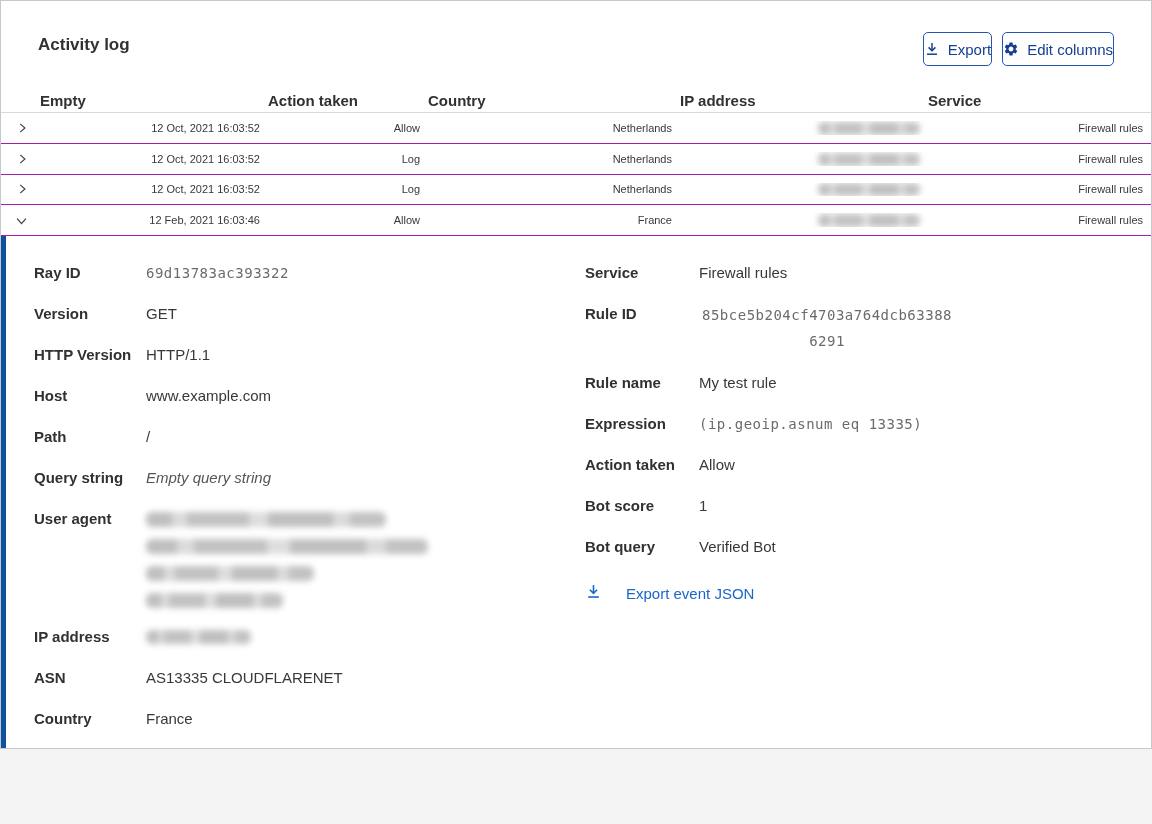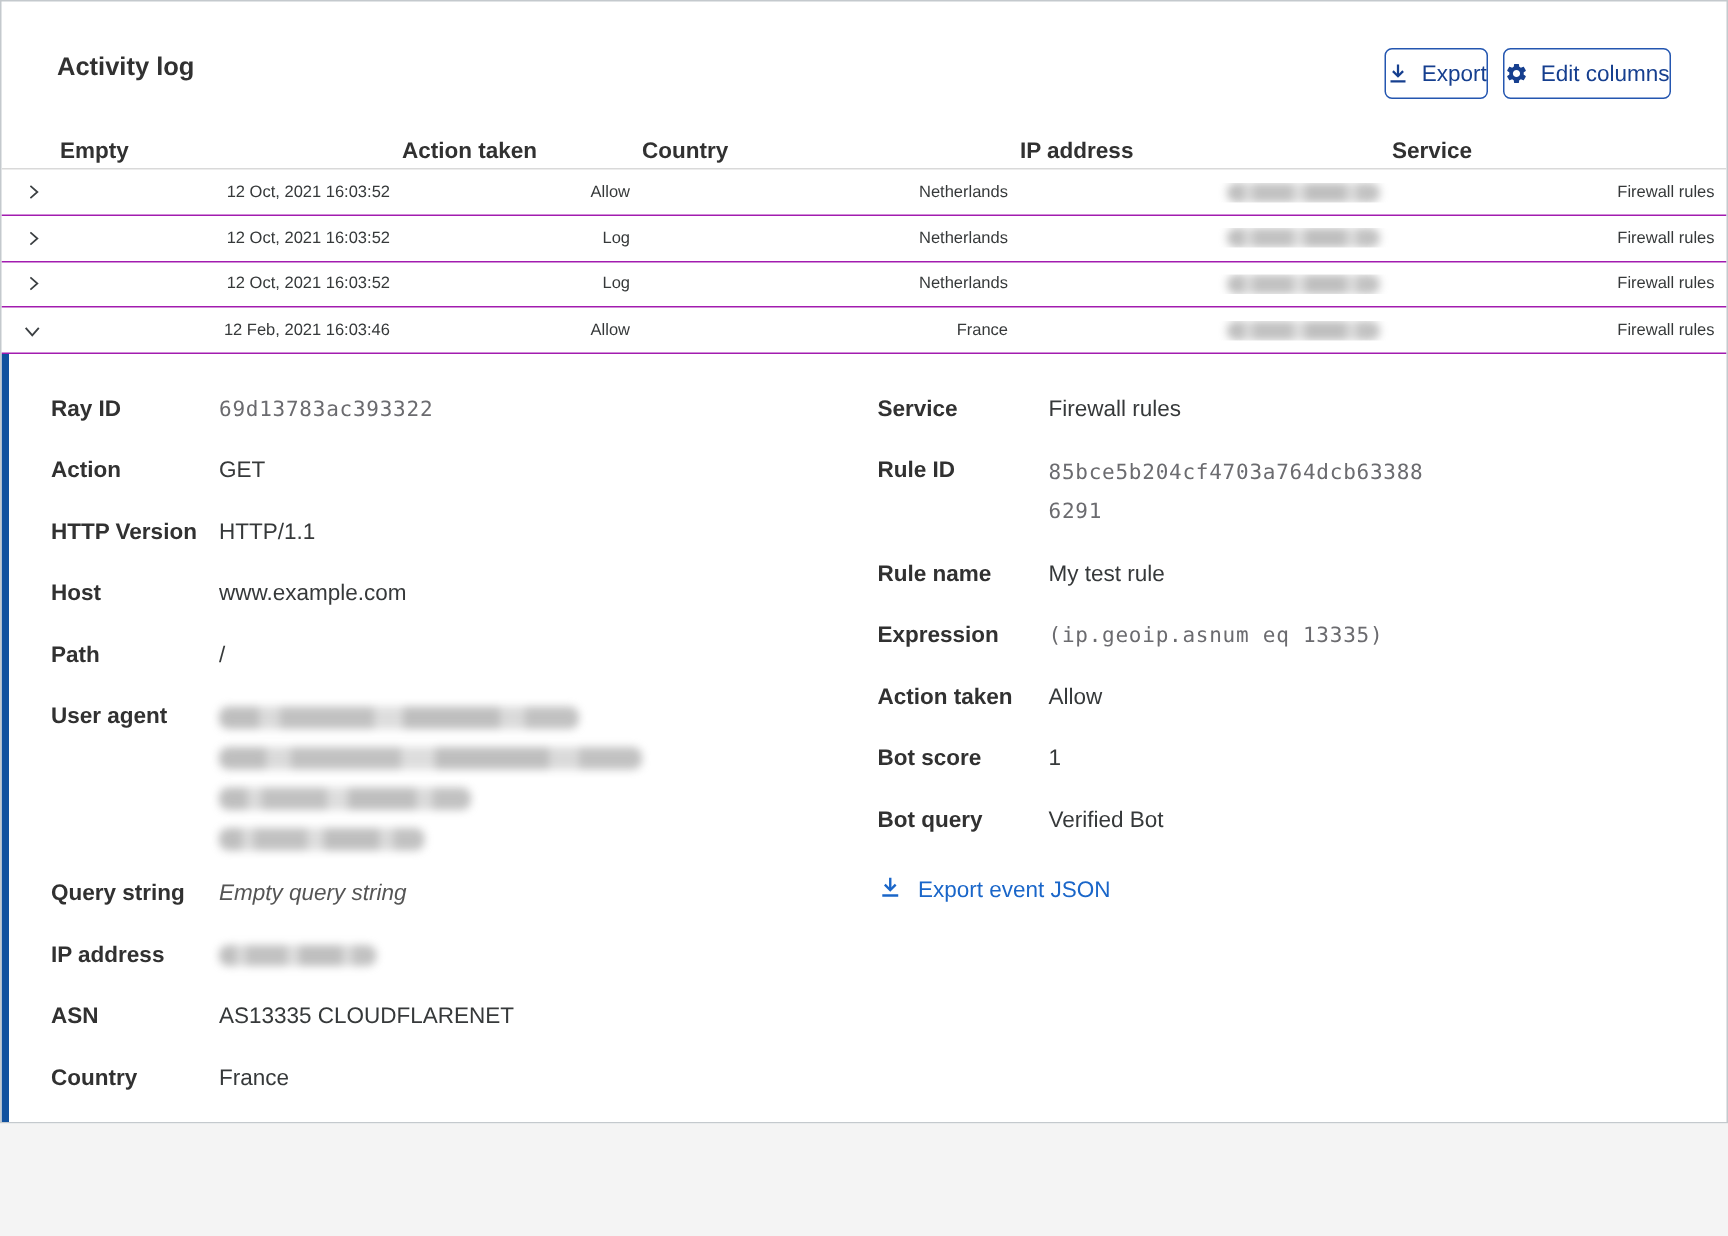--- a/index.html
+++ b/index.html
@@ -50,35 +50,35 @@
   .panel{
     flex:1 1 auto; border-left:5px solid #10519f;
     padding:25px 0 0 28px; display:flex; font-size:15px;
   }
   .col-left{ width:551px; flex:0 0 auto; }
   .col-right{ flex:1 1 auto; }
   .drow{ display:flex; margin-bottom:17px; line-height:24px; }
   .dlabel{ flex:0 0 auto; font-weight:700; color:#313131; }
   .col-left  .dlabel{ width:112px; }
   .col-right .dlabel{ width:114px; }
-  .dvalue{ color:#36393a; }
+  .dvalue{ color:#36393a;text-align:center; }
   .dvalue.mono{
     font-family:"DejaVu Sans Mono","Liberation Mono",monospace;
     font-size:14px; color:#6b6b6f; letter-spacing:.5px;
   }
   .dvalue.mono.wrap{ max-width:256px; word-break:break-all; line-height:26px; }
   .dvalue.italic{ font-style:italic; color:#555; }
 
   .ua-block{ display:flex; flex-direction:column; gap:12px; padding-top:5px; }
   .ua-1{ width:240px; height:15px; } .ua-2{ width:282px; height:15px; }
   .ua-3{ width:168px; height:15px; } .ua-4{ width:137px; height:15px; }
   .ip-detail{ width:105px; height:14px; margin-top:5px; }
 
   .export-link{
-    display:inline-flex; align-items:center; gap:10px; margin-top:7px;
+    display:inline-flex; align-items:center; gap:24px; margin-top:7px;
     color:#1a66c9; font-size:15px; cursor:pointer; background:none; border:none;
     font-family:inherit; padding:0;
   }
 </style>
 </head>
 <body>
 
 <div class="page">
 
   <div class="topbar">
@@ -167,47 +167,47 @@
   </div>
 
   <div class="panel">
 
     <div class="col-left">
       <div class="drow">
         <span class="dlabel">Ray ID</span>
         <span class="dvalue mono">69d13783ac393322</span>
       </div>
       <div class="drow">
-        <span class="dlabel">Action</span>
+        <span class="dlabel">Version</span>
         <span class="dvalue">GET</span>
       </div>
       <div class="drow">
         <span class="dlabel">HTTP Version</span>
         <span class="dvalue">HTTP/1.1</span>
       </div>
       <div class="drow">
         <span class="dlabel">Host</span>
         <span class="dvalue">www.example.com</span>
       </div>
       <div class="drow">
         <span class="dlabel">Path</span>
         <span class="dvalue">/</span>
+      </div>
+      <div class="drow">
+        <span class="dlabel">Query string</span>
+        <span class="dvalue italic">Empty query string</span>
       </div>
       <div class="drow">
         <span class="dlabel">User agent</span>
         <span class="ua-block">
           <span class="redact ua-1"></span>
           <span class="redact ua-2"></span>
           <span class="redact ua-3"></span>
           <span class="redact ua-4"></span>
         </span>
-      </div>
-      <div class="drow">
-        <span class="dlabel">Query string</span>
-        <span class="dvalue italic">Empty query string</span>
       </div>
       <div class="drow">
         <span class="dlabel">IP address</span>
         <span class="redact ip-detail"></span>
       </div>
       <div class="drow">
         <span class="dlabel">ASN</span>
         <span class="dvalue">AS13335 CLOUDFLARENET</span>
       </div>
       <div class="drow">

